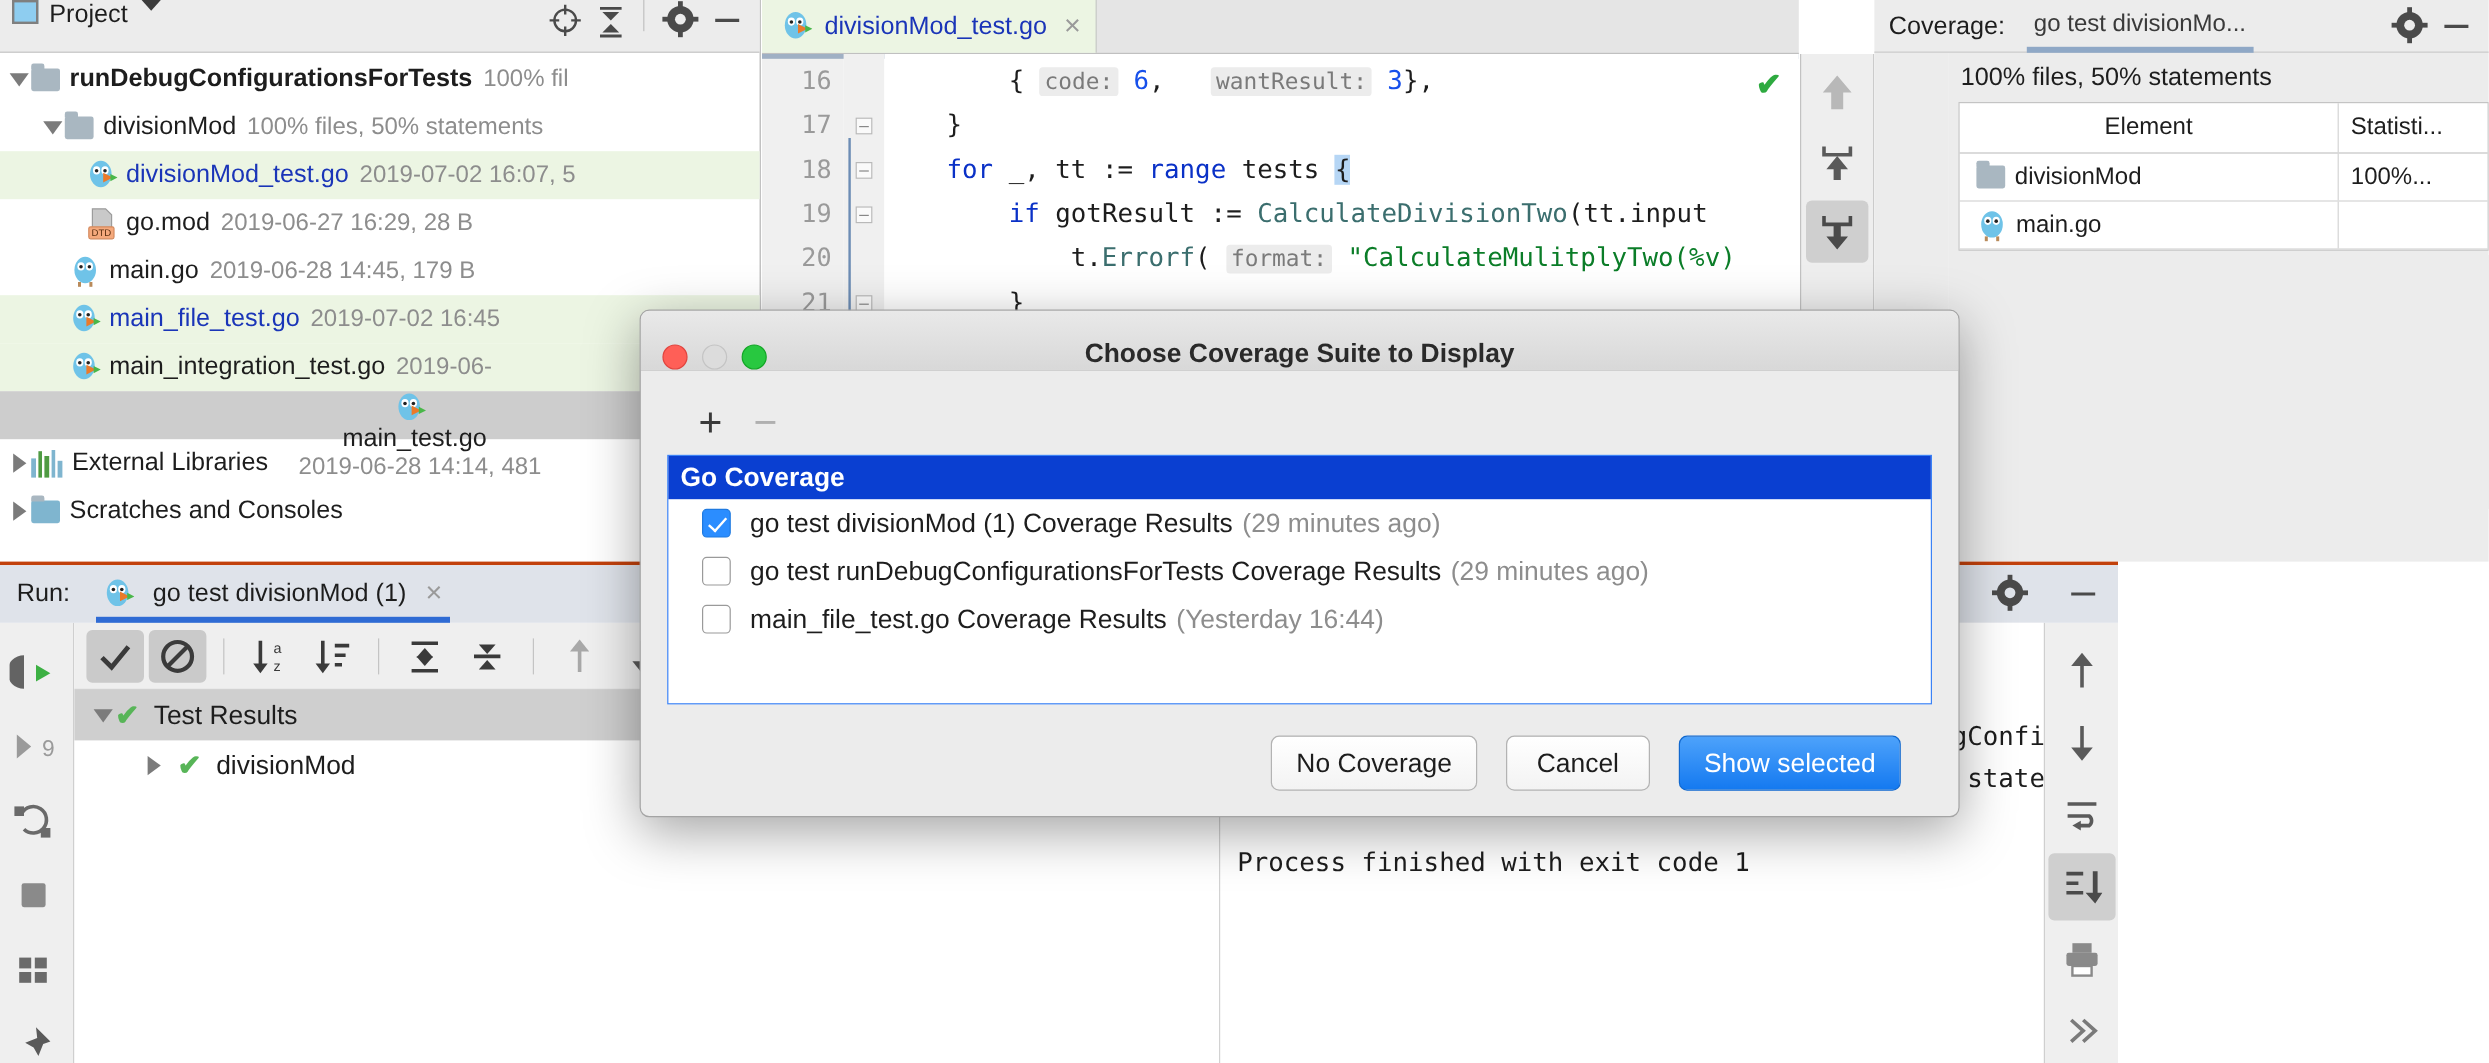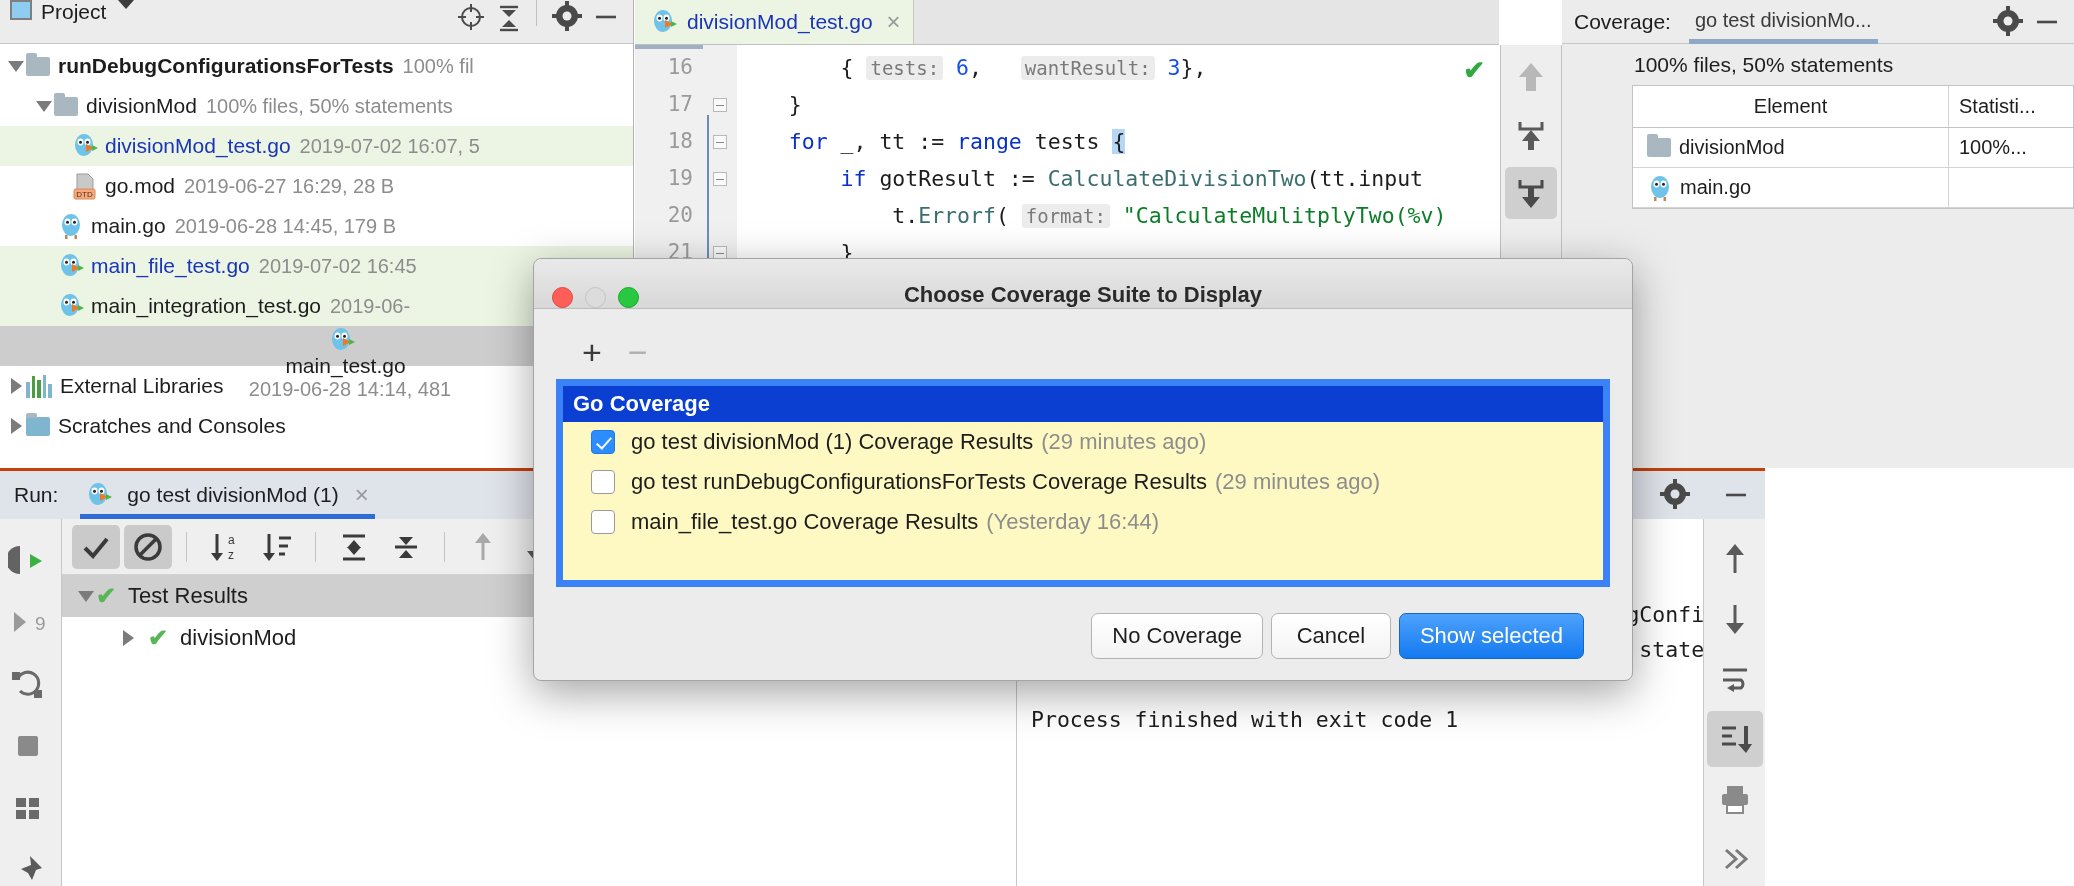--- a/index.html
+++ b/index.html
@@ -148,28 +148,28 @@
   .tl-dots{position:absolute;left:18px;display:flex;gap:12px;align-items:center;}
   .dot{width:21px;height:21px;border-radius:50%;}
   .dot.r{background:#ff5f57;border:1px solid #e0443e;}
   .dot.y{background:#dcdcdc;border:1px solid #c4c4c4;}
   .dot.g{background:#28c840;border:1px solid #13a626;}
   .dlg-title-txt{width:100%;text-align:center;font-size:22px;color:#2a2a2a;}
   .dlg-body{padding:16px 22px 0;}
   .dlg-toolbar{height:54px;display:flex;align-items:center;gap:26px;padding-left:26px;}
   .plus{font-size:34px;color:#3a3a3a;line-height:1;}
   .minus{font-size:34px;color:#b0b0b0;line-height:1;}
-  .list-box{background:#fef9c3;border:7px solid #3b82f6;height:208px;}
+  .list-box{background:#ffffff;border:1px solid #3b82f6;height:208px;}
   .grp-row{height:36px;background:#0a3fd1;color:#fff;font-size:22px;display:flex;align-items:center;padding-left:10px;font-weight:bold;}
   .itm-row{height:40px;display:flex;align-items:center;padding-left:28px;font-size:22px;color:#1d1d1d;}
   .cbx{width:24px;height:24px;border:1px solid #9a9a9a;border-radius:4px;background:#fff;margin-right:16px;flex:0 0 auto;position:relative;}
   .cbx.checked{background:#2b8dff;border-color:#1f7ae0;}
   .cbx.checked:after{content:"";position:absolute;left:8px;top:3px;width:6px;height:13px;border:solid #fff;border-width:0 2.5px 2.5px 0;transform:rotate(42deg);}
   .itm-ago{color:#8d8d8d;margin-left:8px;}
-  .dlg-buttons{display:flex;justify-content:flex-end;gap:8px;padding:26px 26px 0 0;}
+  .dlg-buttons{display:flex;justify-content:flex-end;gap:24px;padding:26px 26px 0 0;}
   .btn{height:46px;min-width:120px;padding:0 20px;border:1px solid #b3b3b3;border-radius:7px;
     background:linear-gradient(#ffffff,#f3f3f3);font-size:22px;color:#1d1d1d;display:flex;align-items:center;justify-content:center;}
   .btn.primary{background:linear-gradient(#4da2fb,#1479f0);border-color:#1068cf;color:#fff;}
   .cursor{position:absolute;left:898px;top:276px;width:0;height:0;pointer-events:none;}
 
   svg{display:block;}
 </style>
 </head>
 <body>
 
@@ -395,21 +395,21 @@
           </div>
         <div class="fm">
             <span class="fold-box"></span>
           </div>
         <div class="fm"></div>
         <div class="fm">
             <span class="fold-box"></span>
           </div>
       </div>
       <div class="codecol">
-        <div class="cl">        { <span class="hint">tests:</span> <span class="num">6</span>,   <span class="hint">wantResult:</span> <span class="num">3</span>},</div>
+        <div class="cl">        { <span class="hint">code:</span> <span class="num">6</span>,   <span class="hint">wantResult:</span> <span class="num">3</span>},</div>
         <div class="cl">    }</div>
         <div class="cl">    <span class="kw">for</span> _, tt := <span class="kw">range</span> tests <span class="selbg">{</span></div>
         <div class="cl">        <span class="kw">if</span> gotResult := <span class="fn">CalculateDivisionTwo</span>(tt.input</div>
         <div class="cl">            t.<span class="fn">Errorf</span>( <span class="hint">format:</span> <span class="str">"CalculateMulitplyTwo(%v)</span></div>
         <div class="cl">        }</div>
         <span class="okcheck">✔</span>
       </div>
     </div>
   </div>
 

